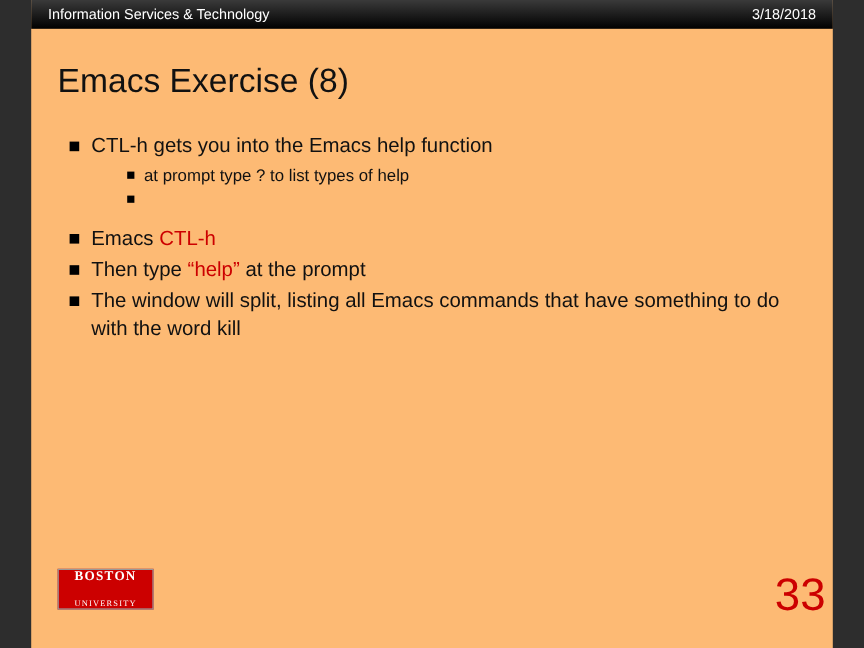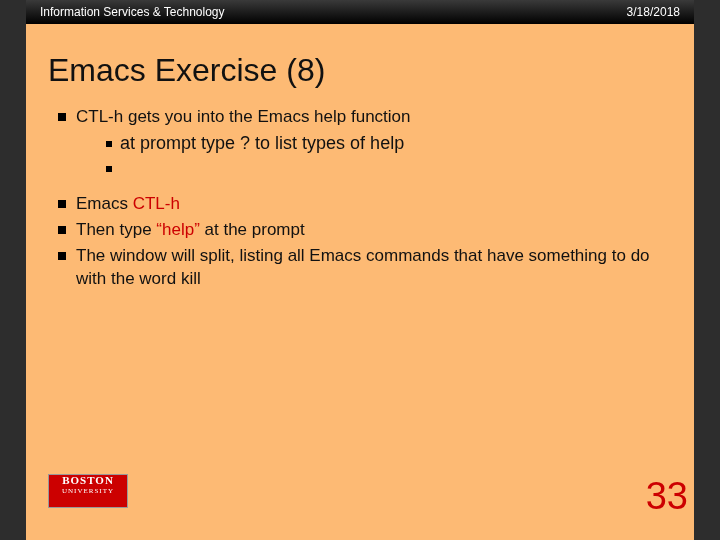--- a/index.html
+++ b/index.html
@@ -1,30 +1,30 @@
 <!DOCTYPE html>
 <html><head>
 <meta charset="utf-8">
 <style>
   html,body{margin:0;padding:0;font-family:Arial,Helvetica,sans-serif}
   .stage{width:720px;height:540px;background:#2d2d2d;position:relative;overflow:hidden}
   .slide{position:absolute;left:26px;top:0;width:668px;height:540px;background:#fdba74}
   .topbar{background:linear-gradient(#3a3a3a,#000);color:#fff;font-size:12px;height:24px;display:flex;align-items:center;justify-content:space-between;padding:0 14px}
-  .title{font-size:32px;color:#111;padding:28px 22px 10px;font-weight:400}
+  .title{font-size:28px;color:#111;padding:28px 22px 10px;font-weight:400}
   .body{padding:8px 22px 0;font-size:17px;color:#111}
-  .b1{margin:0 0 6px 10px}
+  .b1{margin:10px 0 6px 10px}
   .b1 .sq{display:inline-block;width:8px;height:8px;background:#000;margin-right:10px;vertical-align:1px}
-  .sub{margin:4px 0 0 58px;font-size:18px}
+  .sub{margin:4px 0 0 58px;font-size:14px}
   .sub .sq{display:inline-block;width:6px;height:6px;background:#000;margin-right:8px;vertical-align:2px}
   .b2list{margin-top:14px}
   .b2{margin:3px 0 3px 10px;line-height:1.35}
   .b2 .sq{display:inline-block;width:8px;height:8px;background:#000;margin-right:10px;vertical-align:1px}
   .red{color:#c00}
   .pagenum{position:absolute;right:6px;bottom:22px;font-size:38px;color:#c00;font-weight:400}
-  .logo{position:absolute;left:22px;bottom:32px;width:78px;height:32px;background:#c00;color:#fff;font-size:11px;font-family:Georgia,serif;display:flex;flex-direction:column;align-items:center;justify-content:flex-start;line-height:1;border:1px solid #999}
+  .logo{position:absolute;left:22px;bottom:32px;width:78px;height:32px;background:#c00;color:#fff;font-size:11px;font-family:Georgia,serif;display:flex;flex-direction:column;align-items:center;justify-content:space-between;line-height:1;border:1px solid #999}
   .logo .l1{font-weight:700;letter-spacing:1px}
   .logo .l2{font-size:7px;letter-spacing:1px;margin-top:2px}
   .b2txt{display:inline-block;vertical-align:top;width:590px}
 </style>
 </head>
 <body>
 
 <div class="stage">
   <div class="slide">
 

